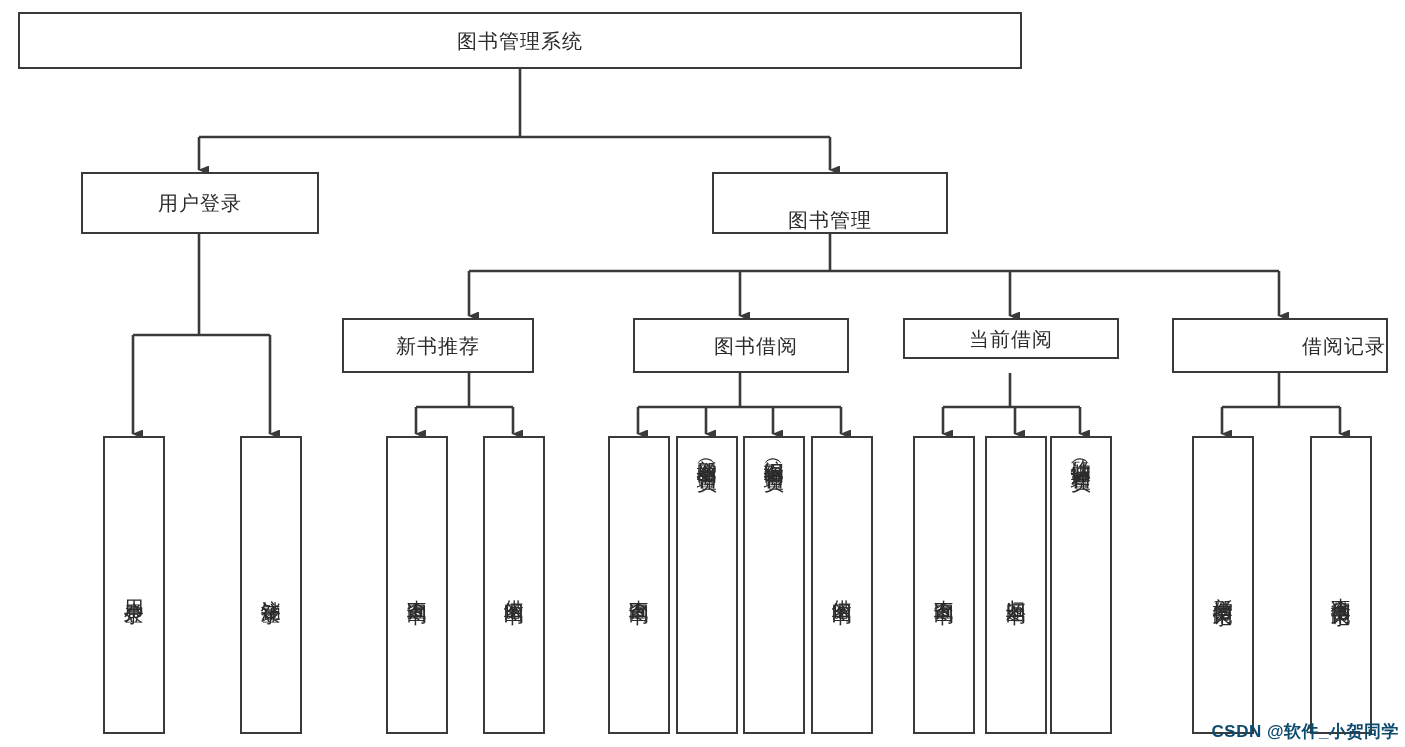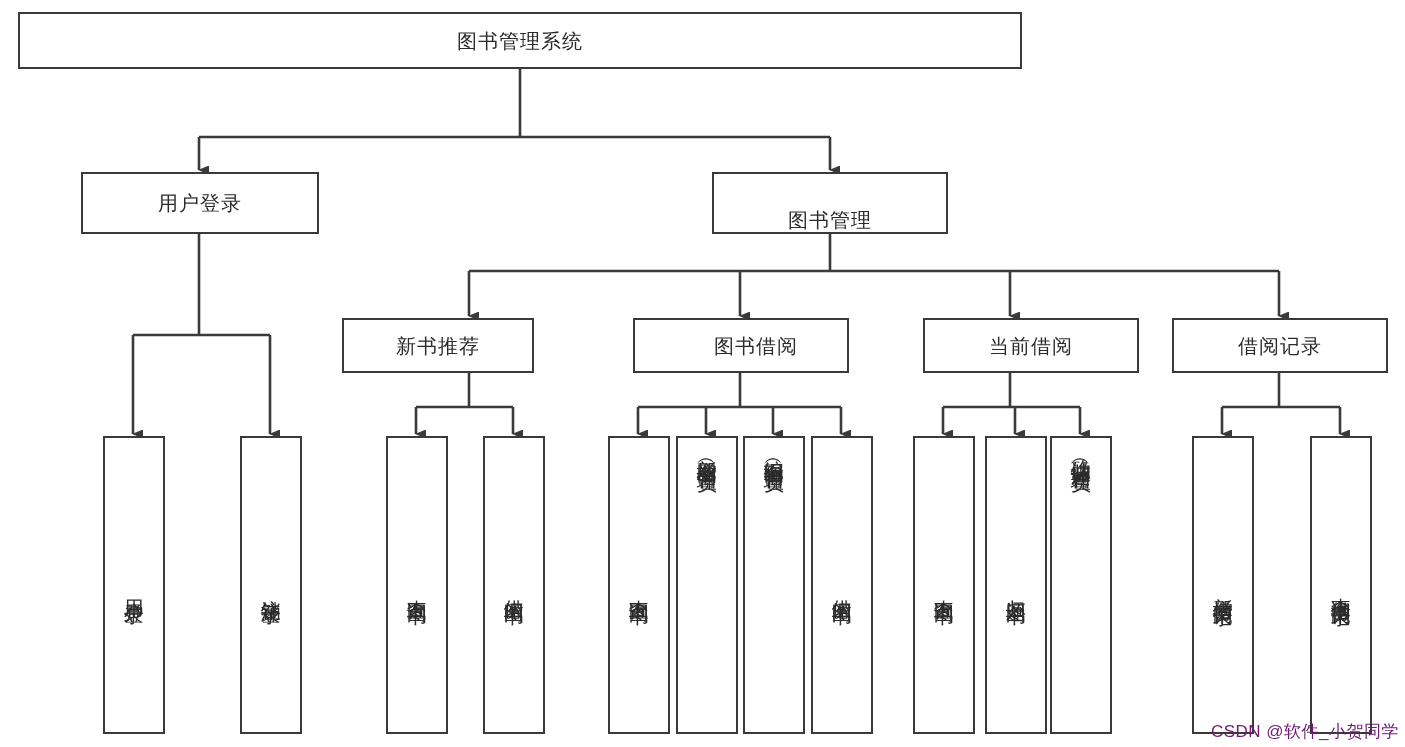--- a/index.html
+++ b/index.html
@@ -58,24 +58,25 @@
     color: #2b2b2b;
   }
   .node.vert.centered {
     align-items: center;
   }
   .watermark {
     position: absolute;
     right: 6px;
     bottom: 4px;
     font-size: 17px;
-    color: #701a75;
+    color: #0c4a6e;
     letter-spacing: 0.5px;
     z-index: 5;
     white-space: nowrap;
+    font-weight: bold;
   }
 </style>
 </head>
 <body>
 
 <div id="diagram-root">
 
   <svg class="connectors" viewBox="0 0 1405 747" xmlns="http://www.w3.org/2000/svg">
     <defs>
       <marker id="arrowhead" markerWidth="9" markerHeight="11" refX="4.5" refY="10" orient="auto" markerUnits="userSpaceOnUse">
@@ -129,24 +130,24 @@
   <div class="node horiz" style="left: 712px; top: 172px; width: 236px; height: 62px; align-items: flex-end;">
     <span>图书管理</span>
   </div>
 
   <div class="node horiz" style="left: 342px; top: 318px; width: 192px; height: 55px;">
     <span>新书推荐</span>
   </div>
   <div class="node horiz" style="left: 633px; top: 318px; width: 216px; height: 55px; padding-left: 30px;">
     <span>图书借阅</span>
   </div>
-  <div class="node horiz" style="left: 903px; top: 318px; width: 216px; height: 55px; margin-left: 20px;">
+  <div class="node horiz" style="left: 903px; top: 318px; width: 216px; height: 41px;">
     <span>当前借阅</span>
   </div>
-  <div class="node horiz" style="left: 1172px; top: 318px; width: 216px; height: 55px;">
+  <div class="node horiz" style="left: 1172px; top: 318px; width: 216px; height: 55px; justify-content: flex-end;">
     <span>借阅记录</span>
   </div>
 
   <div class="node vert centered" style="left: 103px; top: 436px; width: 62px; height: 298px;">
     <span class="vtext">用户登录</span>
   </div>
   <div class="node vert centered" style="left: 240px; top: 436px; width: 62px; height: 298px;">
     <span class="vtext">注销登录</span>
   </div>
   <div class="node vert centered" style="left: 386px; top: 436px; width: 62px; height: 298px;">

